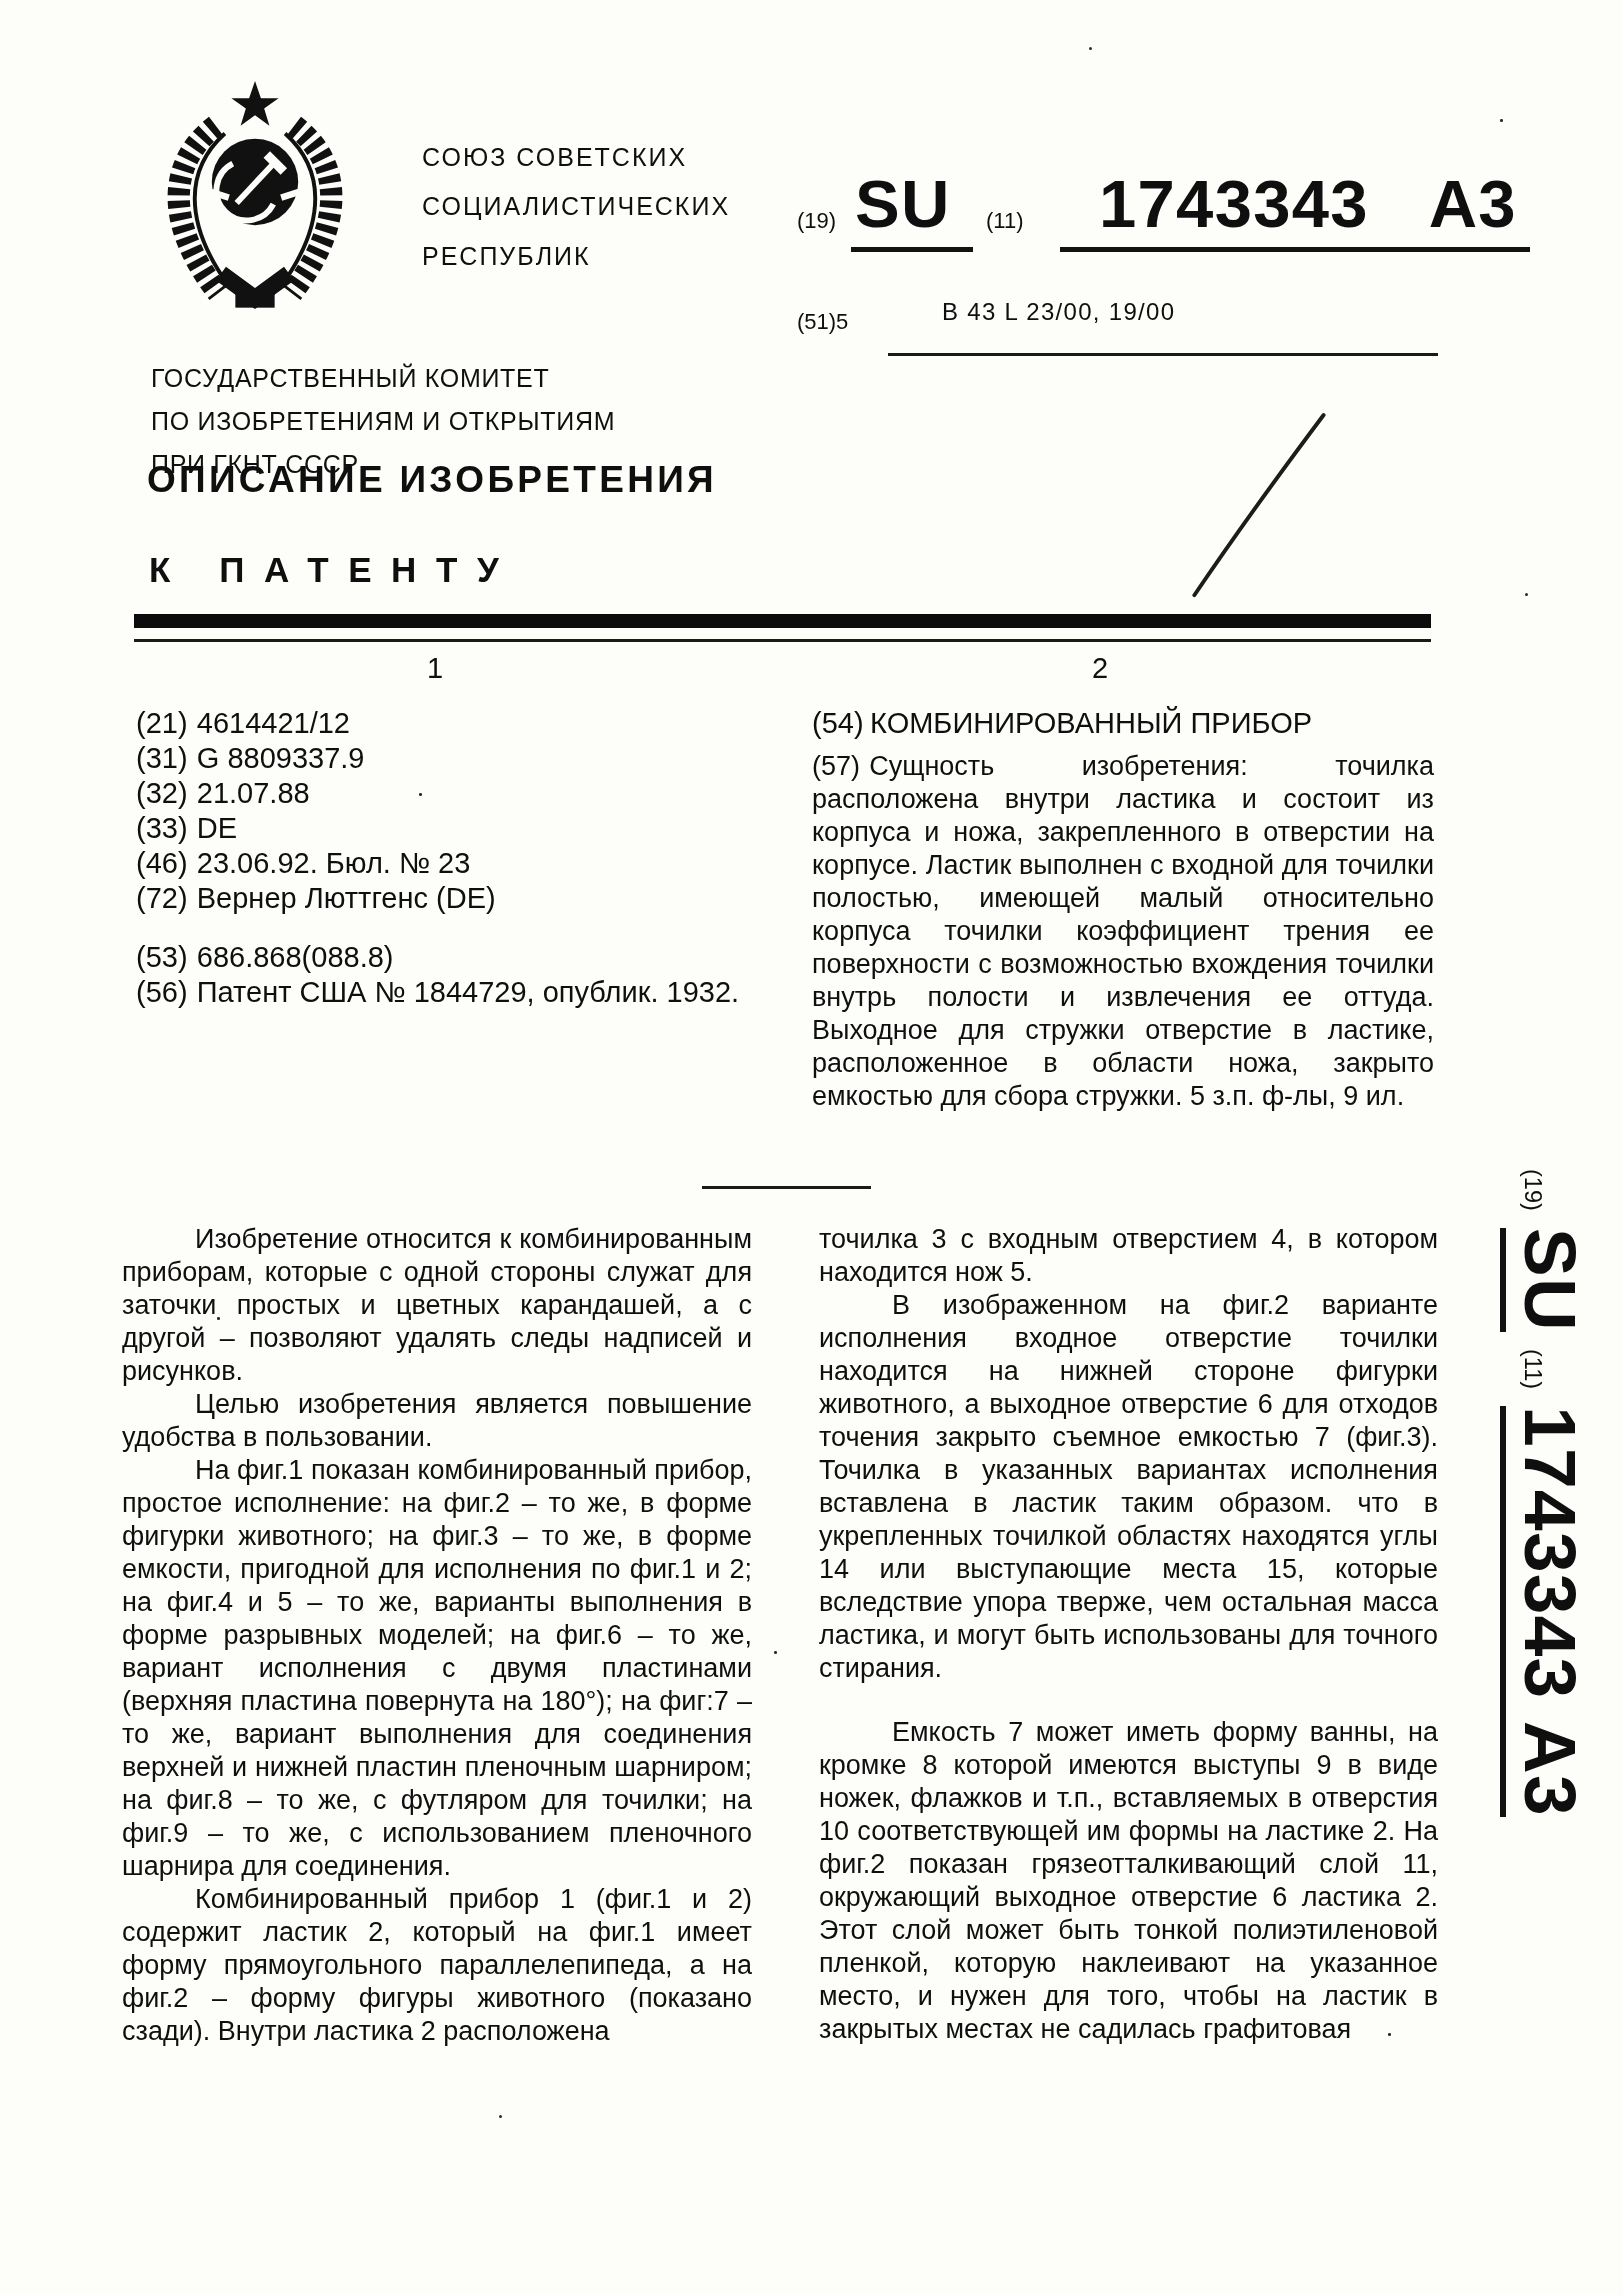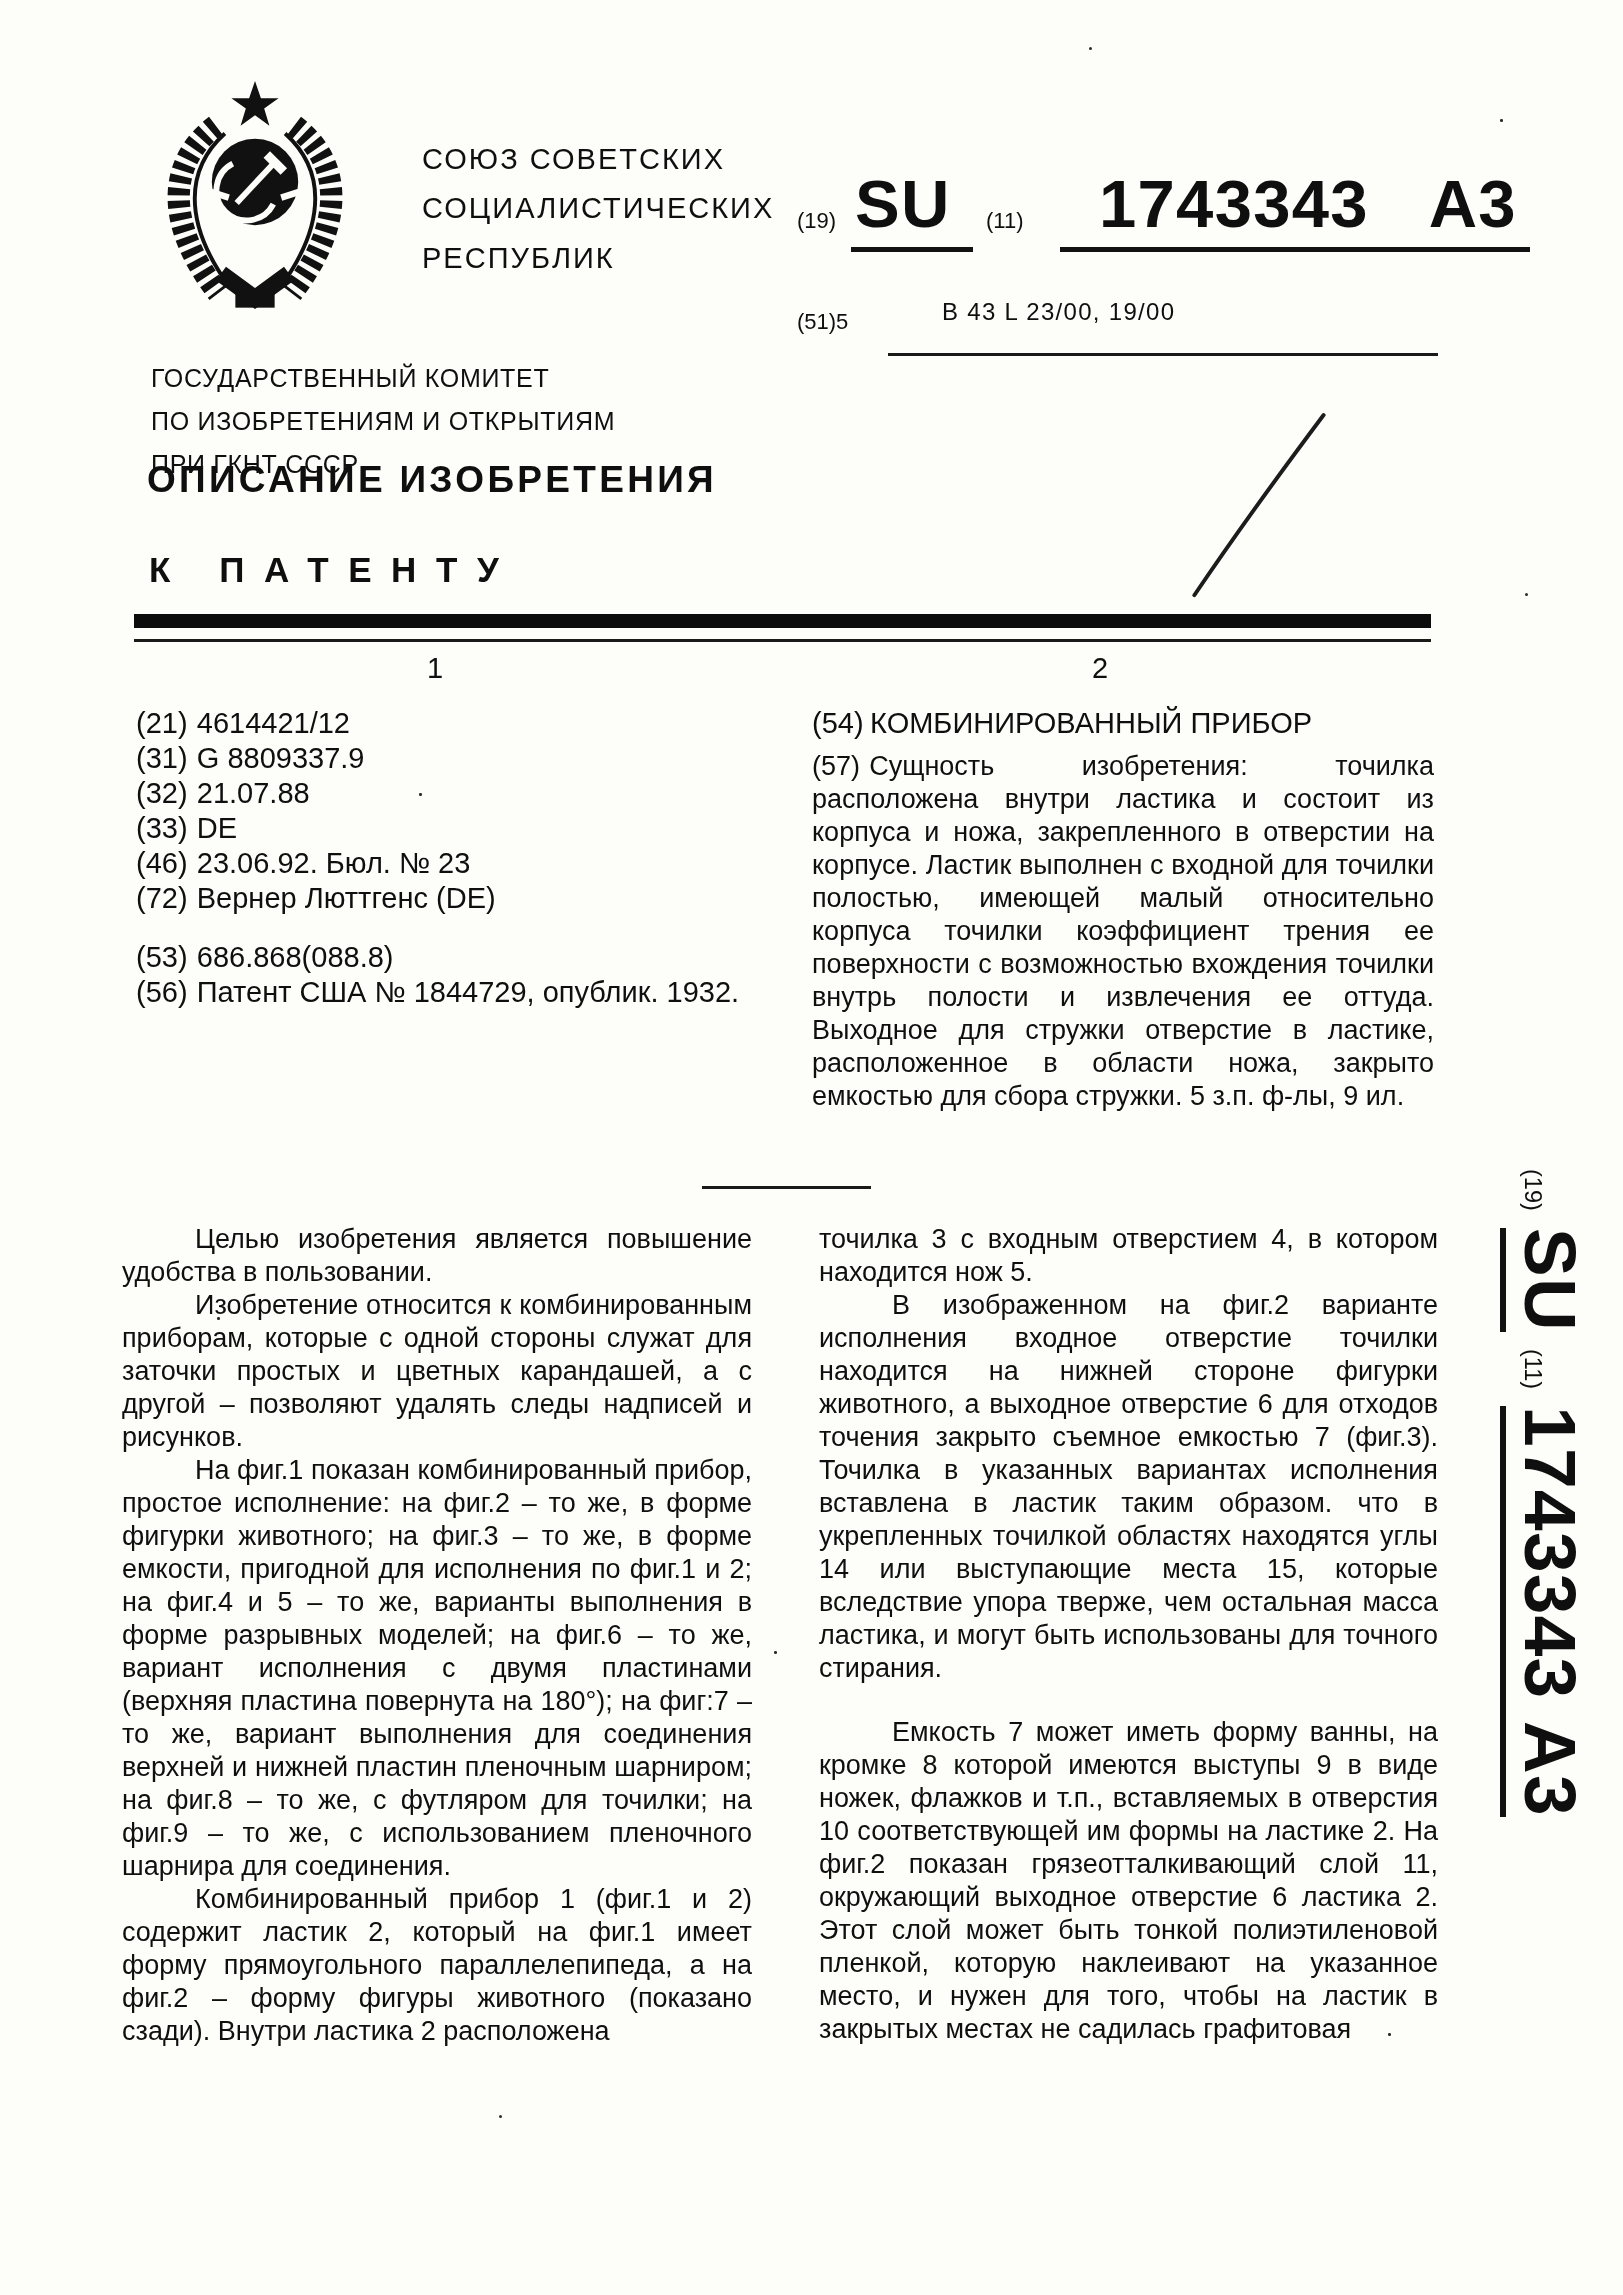--- a/index.html
+++ b/index.html
@@ -7,21 +7,21 @@
     position:relative;
     width:1623px;height:2295px;
     background:#fdfdfa;
     color:#0f0f0f;
     font-family:"Liberation Sans", sans-serif;
     overflow:hidden;
   }
   .abs{position:absolute;}
 
   
-  .country-line{font-size:29px;letter-spacing:2px;white-space:nowrap;text-align:center;}
+  .country-line{font-size:25px;letter-spacing:2px;white-space:nowrap;text-align:center;}
   .committee-line{font-size:25px;letter-spacing:0.7px;white-space:nowrap;}
   .code-small{font-size:22px;}
   .big-code{font-size:67px;font-weight:bold;letter-spacing:1.3px;white-space:nowrap;}
   .underlined{border-bottom:5.9px solid #121212;padding-bottom:5.2px;}
   .doc-title{font-size:37px;font-weight:bold;letter-spacing:3.3px;white-space:nowrap;}
   .doc-subtitle{font-size:35px;font-weight:bold;letter-spacing:19.6px;white-space:nowrap;}
   .ipc-value{font-size:24px;letter-spacing:1.3px;white-space:nowrap;margin-left:47px;}
 
   .rule-thick{background:#0c0c0c;height:14.4px;}
   .rule-thin{background:#1a1a1a;height:3.3px;}
@@ -140,22 +140,22 @@
       <span class="bib-code">(54)</span><span>КОМБИНИРОВАННЫЙ ПРИБОР</span>
     </div>
     <div class="abstract">
       <span class="bib-code">(57)</span><span>Сущность изобретения: точилка расположена внутри ластика и состоит из корпуса и ножа, закрепленного в отверстии на корпусе. Ластик выполнен с входной для точилки полостью, имеющей малый относительно корпуса точилки коэффициент трения ее поверхности с возможностью вхождения точилки внутрь полости и извлечения ее оттуда. Выходное для стружки отверстие в ластике, расположенное в области ножа, закрыто емкостью для сбора стружки. 5 з.п. ф-лы, 9 ил.</span>
     </div>
   </div>
 
   <div class="abs rule-short" style="left:702px;top:1186px;width:169px;"></div>
 
   <div class="abs bodycol" style="left:122px;top:1223px;">
+    <p class="para">Изобретение относится к комбинированным приборам, которые с одной стороны служат для заточки простых и цветных карандашей, а с другой – позволяют удалять следы надписей и рисунков.</p>
     <p class="para">Целью изобретения является повышение удобства в пользовании.</p>
-    <p class="para">Изобретение относится к комбинированным приборам, которые с одной стороны служат для заточки простых и цветных карандашей, а с другой – позволяют удалять следы надписей и рисунков.</p>
     <p class="para">На фиг.1 показан комбинированный прибор, простое исполнение: на фиг.2 – то же, в форме фигурки животного; на фиг.3 – то же, в форме емкости, пригодной для исполнения по фиг.1 и 2; на фиг.4 и 5 – то же, варианты выполнения в форме разрывных моделей; на фиг.6 – то же, вариант исполнения с двумя пластинами (верхняя пластина повернута на 180°); на фиг:7 – то же, вариант выполнения для соединения верхней и нижней пластин пленочным шарниром; на фиг.8 – то же, с футляром для точилки; на фиг.9 – то же, с использованием пленочного шарнира для соединения.</p>
     <p class="para">Комбинированный прибор 1 (фиг.1 и 2) содержит ластик 2, который на фиг.1 имеет форму прямоугольного параллелепипеда, а на фиг.2 – форму фигуры животного (показано сзади). Внутри ластика 2 расположена</p>
   </div>
 
   <div class="abs bodycol" style="left:819px;top:1223px;width:619px;">
     <p class="para noindent">точилка 3 с входным отверстием 4, в котором находится нож 5.</p>
     <p class="para">В изображенном на фиг.2 варианте исполнения входное отверстие точилки находится на нижней стороне фигурки животного, а выходное отверстие 6 для отходов точения закрыто съемное емкостью 7 (фиг.3). Точилка в указанных вариантах исполнения вставлена в ластик таким образом. что в укрепленных точилкой областях находятся углы 14 или выступающие места 15, которые вследствие упора тверже, чем остальная масса ластика, и могут быть использованы для точного стирания.</p>
     <p class="para gap-before">Емкость 7 может иметь форму ванны, на кромке 8 которой имеются выступы 9 в виде ножек, флажков и т.п., вставляемых в отверстия 10 соответствующей им формы на ластике 2. На фиг.2 показан грязеотталкивающий слой 11, окружающий выходное отверстие 6 ластика 2. Этот слой может быть тонкой полиэтиленовой пленкой, которую наклеивают на указанное место, и нужен для того, чтобы на ластик в закрытых местах не садилась графитовая</p>
   </div>
 

